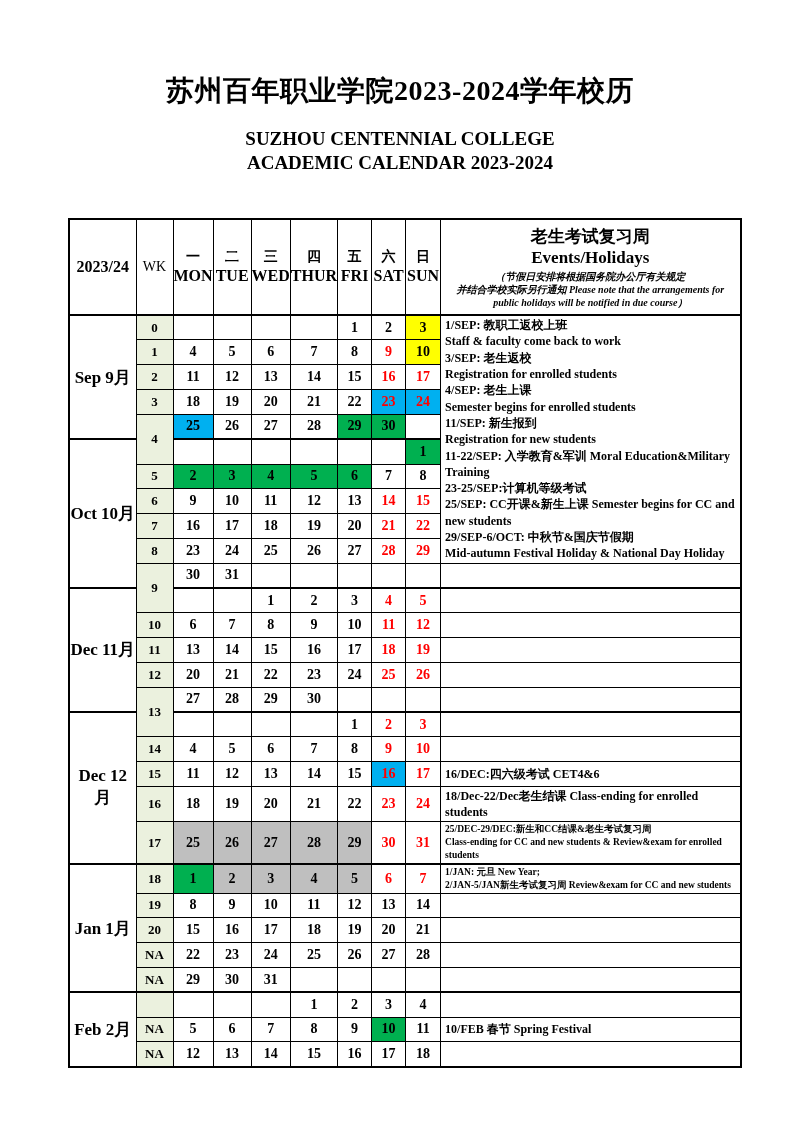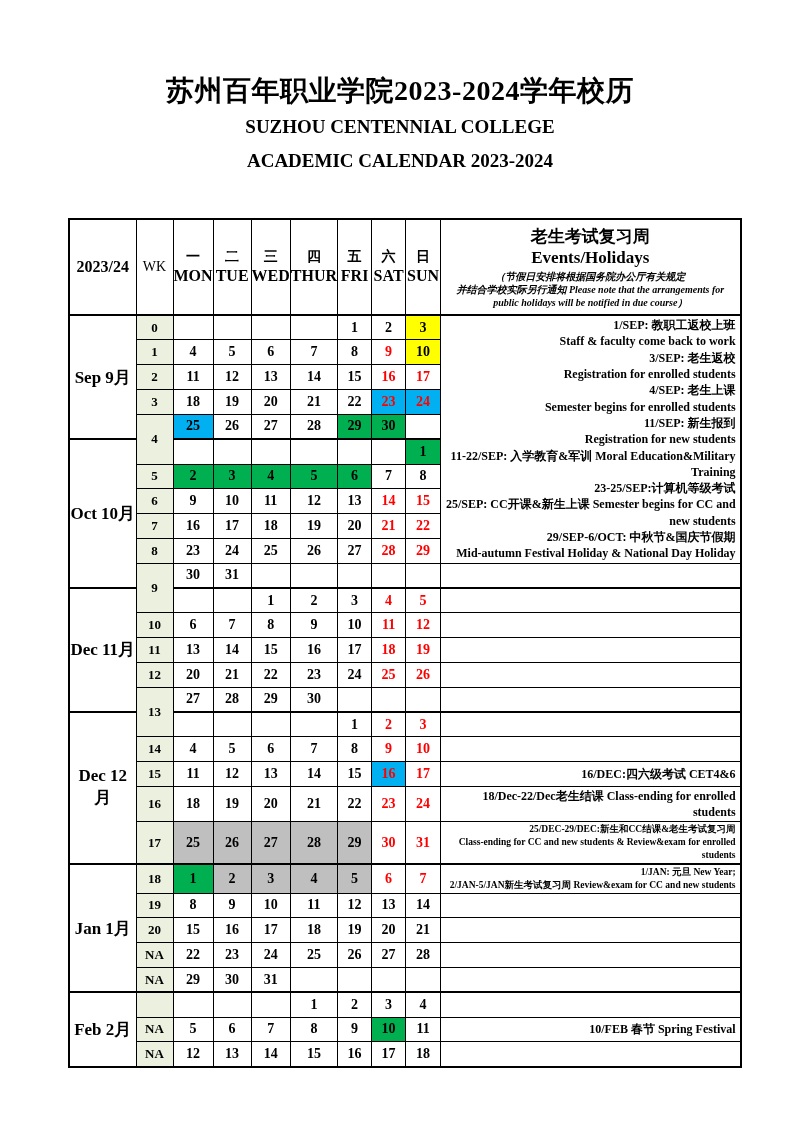--- a/index.html
+++ b/index.html
@@ -1,22 +1,22 @@
 <!DOCTYPE html>
 <html><head>
 <meta charset="utf-8">
 <style>
   html,body { margin:0; padding:0; background:#ffffff; }
   body { width:800px; height:1131px; font-family:"Liberation Serif", serif; color:#000; }
   .page { position:relative; width:800px; height:1131px; background:#fff; overflow:hidden; }
 
   .titles { position:absolute; top:72px; left:0; width:100%; text-align:center; }
   .t1 { font-size:28px; font-weight:bold; letter-spacing:0.5px; }
-  .t2 { font-size:19px; font-weight:bold; margin-top:6px; }
-  .t3 { font-size:19px; font-weight:bold; margin-top:12px; }
+  .t2 { font-size:19px; font-weight:bold; margin-top:18px; }
+  .t3 { font-size:19px; font-weight:bold; margin-top:2px; }
 
   table.cal { position:absolute; left:68px; top:218px; border-collapse:collapse; table-layout:fixed;
               border:2px solid #000; }
   .cal th, .cal td { border:1px solid #000; padding:0; text-align:center; vertical-align:middle;
                      overflow:hidden; }
   .cal thead th { border-bottom:2px solid #000; height:90px; }
 
   th.year-head { font-size:16px; font-weight:bold; }
   th.wk-head { font-size:14px; font-weight:normal;margin-top:36px; }
   th.day-head .dh-cn { font-size:14px; font-weight:bold; line-height:1.2; }
@@ -32,21 +32,21 @@
 
   td.month-cell { font-size:17px; font-weight:bold; }
   td.wk-cell { background:#EBF1DE; font-size:13px; font-weight:bold; }
   td.day-cell { font-size:14px; font-weight:bold; }
   td.day-cell.red { color:#FF0000; }
   td.day-cell.bg-yellow { background:#FFFF00; }
   td.day-cell.bg-blue { background:#00B0F0; }
   td.day-cell.bg-green { background:#00B050; }
   td.day-cell.bg-gray { background:#BFBFBF; }
 
-  td.event-cell { text-align:right; font-size:12px; font-weight:bold; padding:1px 4px; line-height:1.36; }
+  td.event-cell { text-align:left; font-size:12px; font-weight:bold; padding:1px 4px; line-height:1.36; }
   td.event-cell.small { font-size:9.5px; line-height:1.35; }
 </style>
 </head>
 <body>
 
 <div class="page">
 
   <div class="titles">
     <div class="t1">苏州百年职业学院2023-2024学年校历</div>
     <div class="t2">SUZHOU CENTENNIAL COLLEGE</div>

